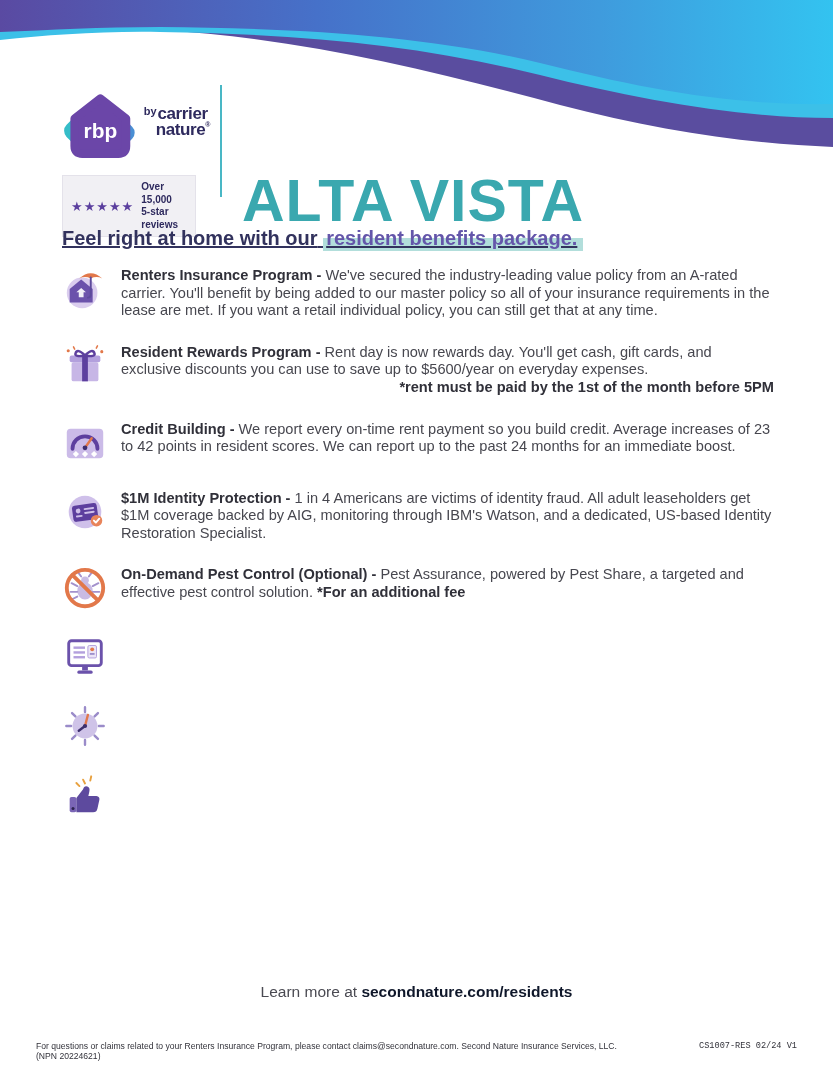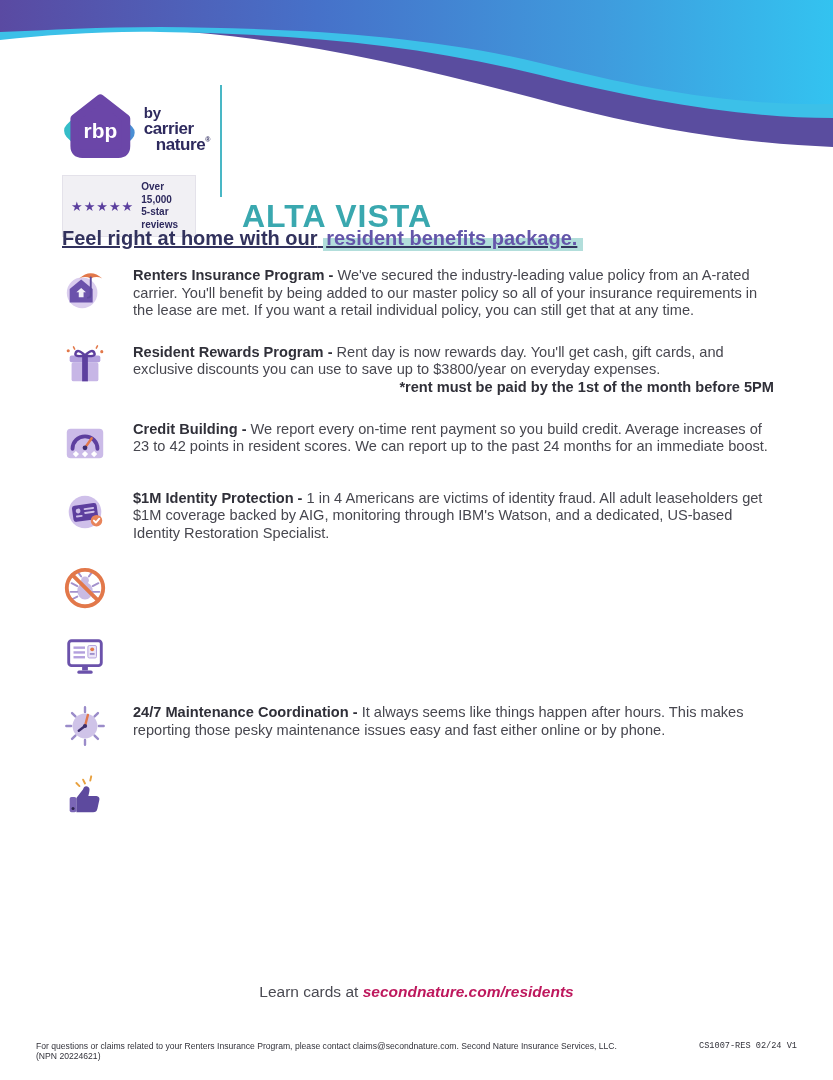--- a/index.html
+++ b/index.html
@@ -10,52 +10,52 @@
     background:#ffffff; overflow:hidden;
   }
   .wave-svg { position:absolute; top:0; left:0; width:833px; height:200px; display:block; }
 
   
   .brand-row { position:absolute; left:62px; top:90px; display:flex; }
   .logo-col { width:148px; }
   .logo-top { display:flex; align-items:flex-start; }
   .rbp-svg { width:80px; height:76px; display:block; }
   .by-brand { margin-left:5px; margin-top:16px; color:#2e2a5e; line-height:0.95; }
-  .by-brand .by { font-size:15px; font-weight:600; display:inline-block; vertical-align:top; margin-right:1px; }
+  .by-brand .by { font-size:11px; font-weight:600; display:inline-block; vertical-align:top; margin-right:1px; }
   .by-brand .brand-line { font-size:17px; font-weight:800; letter-spacing:-0.4px; display:block; }
   .by-brand .brand-line .reg { font-size:7px; vertical-align:top; }
   .reviews-badge {
     margin-top:9px; background:#f1f0f4; border:1px solid #e4e2ea;
     padding:5px 8px; display:flex; align-items:center; gap:7px; width:134px;
   }
   .stars { color:#5b3f9e; font-size:13px; letter-spacing:1px; white-space:nowrap; }
   .reviews-text { font-size:10px; font-weight:700; color:#2e2a5e; line-height:1.25; }
   .vertical-divider { width:2px; height:112px; background:#49b7c5; margin:-5px 20px 0 10px; }
   .property-name {
     align-self:flex-end; margin-bottom:2px;
-    font-size:32px; font-weight:700; letter-spacing:1px; color:#3aa8af; white-space:nowrap;
+    font-size:59px; font-weight:700; letter-spacing:1px; color:#3aa8af; white-space:nowrap;
   }
 
   
   .content { position:absolute; left:62px; top:226px; width:712px; }
   .headline { font-size:20px; line-height:1.2; font-weight:600; color:#32325d; white-space:nowrap; margin-bottom:17px;text-decoration:underline; }
   .headline .hl {
     color:#6456aa; font-weight:700;
     background:linear-gradient(to bottom, transparent 46%, #b2dedb 46%);
     padding:0 6px 2px 3px;
   }
-  .benefit { display:flex; gap:25px; margin-bottom:24px; align-items:flex-start; }
+  .benefit { display:flex; gap:13px; margin-bottom:24px; align-items:flex-start; }
   .benefit-icon { flex:0 0 46px; width:46px; height:46px; margin-top:-1px; }
   .benefit-icon svg { width:46px; height:46px; display:block; }
   .benefit-text { width:658px; font-size:14.6px; line-height:17.6px; color:#47474f; }
   .benefit-text strong { color:#303039; font-weight:700; }
   .note-block { display:block;text-align:right; }
 
   .learn-more { position:absolute; top:983px; left:0; width:833px; text-align:center; font-size:15.5px; color:#4a4a52; }
-  .learn-more .link { color:#be185d; font-weight:700; text-decoration:none;font-style:italic; }
+  .learn-more .link { color:#0f172a; font-weight:700; text-decoration:none; }
 
   .fine-print {
     position:absolute; top:1041px; left:36px; right:36px;
     display:flex; justify-content:space-between; align-items:flex-start;
     font-size:8.6px; color:#32323a;
   }
   .fine-print .fp-left { max-width:600px; }
   .fine-print .fp-right { white-space:nowrap;font-family:Liberation Mono, monospace; }
 </style>
 </head>
@@ -135,21 +135,21 @@
           <rect x="21" y="13" width="6" height="27" fill="#5d3f9e"></rect>
           <path d="M24 13 q-8 -8 -10 -2 q-1 4 10 2 Z" fill="none" stroke="#5d3f9e" stroke-width="2.5"></path>
           <path d="M24 13 q8 -8 10 -2 q1 4 -10 2 Z" fill="none" stroke="#5d3f9e" stroke-width="2.5"></path>
           <circle cx="6.5" cy="8" r="1.6" fill="#e2784a"></circle>
           <circle cx="41.5" cy="9" r="1.6" fill="#e2784a"></circle>
           <path d="M12 4 l1.2 2.4 M37 3 l-1.2 2.4" stroke="#e2784a" stroke-width="1.6" stroke-linecap="round"></path>
         </svg>
       </div>
       <p class="benefit-text">
         <strong>Resident Rewards Program -</strong>
-        <span>Rent day is now rewards day. You'll get cash, gift cards, and exclusive discounts you can use to save up to $3800/year on everyday expenses.</span>
+        <span>Rent day is now rewards day. You'll get cash, gift cards, and exclusive discounts you can use to save up to $5600/year on everyday expenses.</span>
         <strong class="note-inline"></strong>
         <strong class="note-block">*rent must be paid by the 1st of the month before 5PM</strong>
       </p>
     </div>
 
     <div class="benefit">
       <div class="benefit-icon">
         <svg viewBox="0 0 48 48">
           <rect x="5" y="9" width="38" height="31" rx="4" fill="#cbbbe8"></rect>
           <path d="M11 30 A 13 13 0 0 1 37 30" fill="none" stroke="#5d3f9e" stroke-width="4" stroke-linecap="round"></path>
@@ -194,20 +194,26 @@
     <div class="benefit">
       <div class="benefit-icon">
         <svg viewBox="0 0 48 48">
           <ellipse cx="24" cy="27" rx="8" ry="9" fill="#c9bbe4"></ellipse>
           <circle cx="24" cy="16" r="4" fill="#c9bbe4"></circle>
           <path d="M16 22 l-6 -3 M16 28 h-7 M16 33 l-6 3 M32 22 l6 -3 M32 28 h7 M32 33 l6 3 M20 12 l-3 -4 M28 12 l3 -4" stroke="#a391cc" stroke-width="2" stroke-linecap="round"></path>
           <circle cx="24" cy="24" r="19" fill="none" stroke="#e2784a" stroke-width="4"></circle>
           <path d="M11 10.5 L37.5 37" stroke="#e2784a" stroke-width="4" stroke-linecap="round"></path>
         </svg>
       </div>
+      <p class="benefit-text">
+        <strong>On-Demand Pest Control (Optional) -</strong>
+        <span>Pest Assurance, powered by Pest Share, a targeted and effective pest control solution.</span>
+        <strong class="note-inline">*For an additional fee</strong>
+        <strong class="note-block"></strong>
+      </p>
     </div>
 
     <div class="benefit">
       <div class="benefit-icon">
         <svg viewBox="0 0 48 48">
           <rect x="7" y="7" width="34" height="26" rx="3" fill="none" stroke="#6b52ab" stroke-width="3"></rect>
           <rect x="12" y="13" width="12" height="2.5" fill="#b3a0dd"></rect>
           <rect x="12" y="18" width="12" height="2.5" fill="#b3a0dd"></rect>
           <rect x="12" y="23" width="12" height="2.5" fill="#b3a0dd"></rect>
           <rect x="27" y="12" width="9" height="13" rx="1.5" fill="#ece5f7" stroke="#b3a0dd"></rect>
@@ -224,44 +230,38 @@
         <svg viewBox="0 0 48 48">
           <circle cx="24" cy="24" r="13" fill="#cfc3e8"></circle>
           <g stroke="#9a8bc9" stroke-width="2.5" stroke-linecap="round">
             <path d="M24 4.5 v5 M24 38.5 v5 M4.5 24 h5 M38.5 24 h5 M10.5 10.5 l3.5 3.5 M34 34 l3.5 3.5 M37.5 10.5 L34 14 M14 34 l-3.5 3.5"></path>
           </g>
           <path d="M24 24 L27 12.5" stroke="#e2784a" stroke-width="2.5" stroke-linecap="round"></path>
           <path d="M24 24 L17.5 29" stroke="#3d2f6e" stroke-width="2.5" stroke-linecap="round"></path>
           <circle cx="24" cy="24" r="2.2" fill="#3d2f6e"></circle>
         </svg>
       </div>
-      <p class="benefit-text">
-        <strong>24/7 Maintenance Coordination -</strong>
-        <span>It always seems like things happen after hours. This makes reporting those pesky maintenance issues easy and fast either online or by phone.</span>
-        <strong class="note-inline"></strong>
-        <strong class="note-block"></strong>
-      </p>
     </div>
 
     <div class="benefit">
       <div class="benefit-icon">
         <svg viewBox="0 0 48 48">
           <rect x="8" y="26" width="7" height="16" rx="2" fill="#7a65b5"></rect>
           <path d="M15 42 V27 l7 -9 q1 -4 4.5 -3 q3 1 2 5.5 L27.5 25 h8.5 q3.5 0.5 3 4 l-2 9 q-0.8 4 -4.5 4 H17 Z" fill="#5d4a9e"></path>
           <circle cx="11.5" cy="38" r="1.6" fill="#2e2450"></circle>
           <g stroke="#e8a13f" stroke-width="2" stroke-linecap="round">
             <path d="M22 8 l2 4 M30.5 4.5 l-1 4.5 M15 11.5 l3.2 3.2"></path>
           </g>
         </svg>
       </div>
     </div>
   </div>
 
   <div class="learn-more">
-    <span>Learn cards at</span>
+    <span>Learn more at</span>
     <a href="#" class="link">secondnature.com/residents</a>
   </div>
 
   <div class="fine-print">
     <span class="fp-left">For questions or claims related to your Renters Insurance Program, please contact claims@secondnature.com. Second Nature Insurance Services, LLC. (NPN 20224621)</span>
     <span class="fp-right">CS1007-RES 02/24 V1</span>
   </div>
 
 </div>
 

